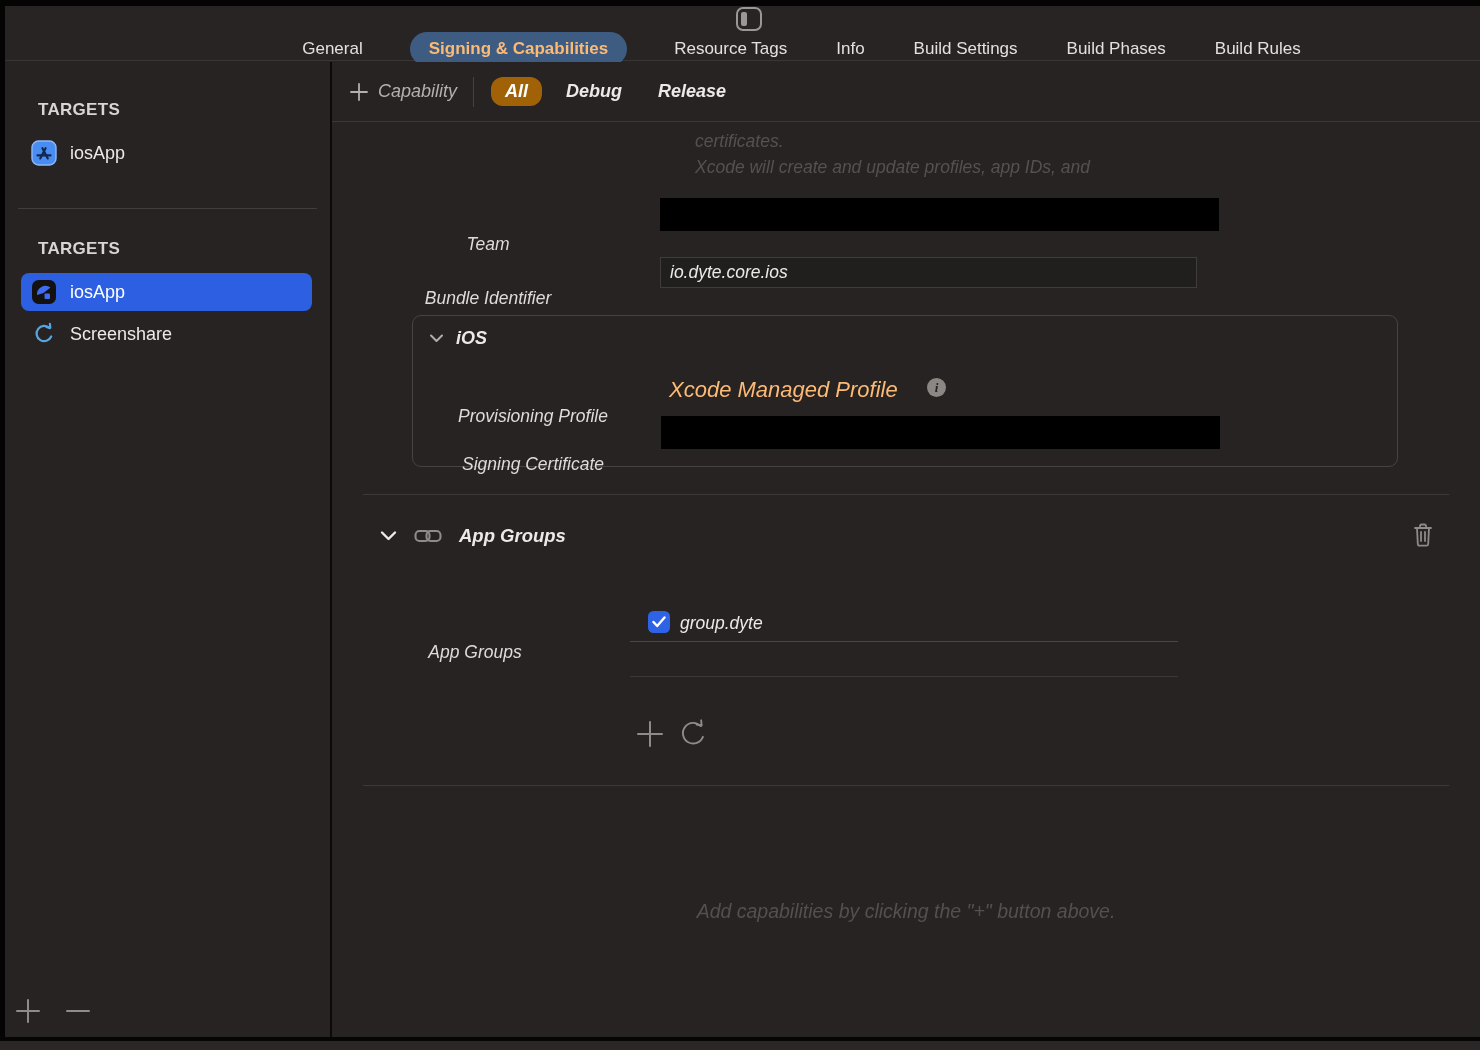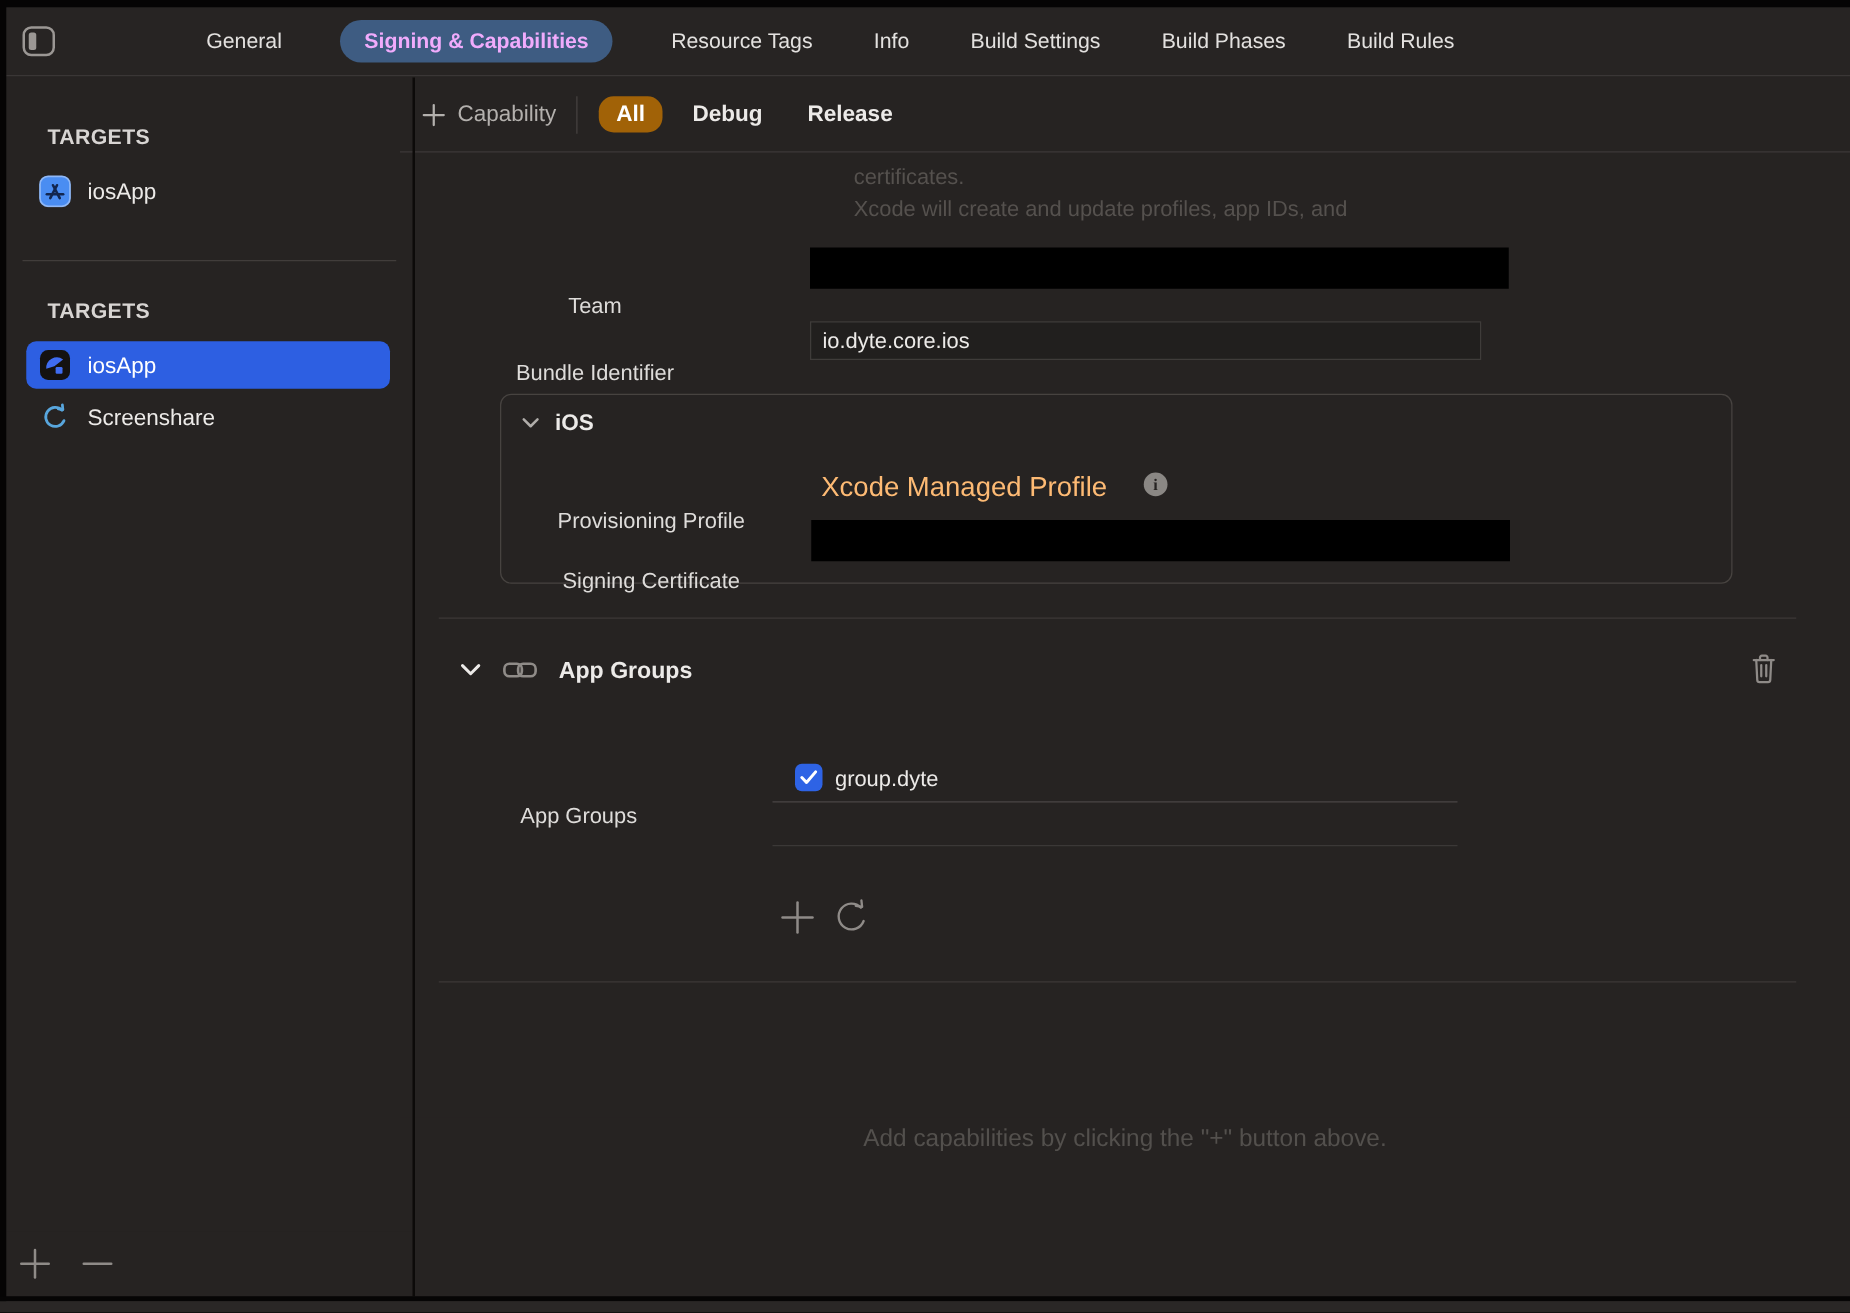--- a/index.html
+++ b/index.html
@@ -13,26 +13,27 @@
   .strip-left { position:absolute; left:0; top:0; width:5px; height:100%; background:#050404; }
   .strip-bottom-line { position:absolute; left:0; top:1037px; width:100%; height:4px; background:#060505; }
   .strip-bottom { position:absolute; left:0; top:1041px; width:100%; height:9px; background:#2a2726; }
   .vsep { position:absolute; left:330px; top:62px; width:2px; height:975px; background:#0c0a09; }
 
   
   .tabbar {
     position:absolute; left:5px; top:6px; right:0; height:55px;
     background:#272423; display:flex; align-items:center;
     border-bottom:1px solid #3a3636;
+    flex-direction:column;
   }
   .panel-toggle { margin-left:12px; display:flex; align-items:center; cursor:default; }
   .tabs { display:flex; align-items:center; margin-left:118px; gap:45px; }
   .tab { color:#e3e1df; font-weight:500; padding:7px 2px; white-space:nowrap; cursor:default; }
   .tab.active {
-    background:#3e5c82; color:#f0abfc; font-weight:600;
+    background:#3e5c82; color:#fdba74; font-weight:600;
     padding:7px 19px; border-radius:19px;
   }
 
   
   .sidebar { position:absolute; left:5px; top:62px; width:325px; height:923px; background:#262322; }
   .side-header { font-weight:700; font-size:17px; color:#d8d5d3; letter-spacing:.3px; margin:38px 0 0 33px; }
   .side-row { display:flex; align-items:center; gap:13px; height:38px; margin:14px 0 0 16px; padding:0 10px; border-radius:8px; width:291px; }
   .side-row .lbl { font-size:18px; color:#eceae8; }
   .side-row.selected { background:#2d5fe2; }
   .side-row.selected .lbl { color:#ffffff; }
@@ -47,21 +48,21 @@
     margin-left:18px; width:203px; height:41px; border:1.5px solid #454140; border-radius:14px;
     background:#242120; display:flex; align-items:center; padding:0 10px; gap:9px;
   }
   .filter-box input {
     background:transparent; border:none; outline:none; width:130px;
     font-family:inherit; font-size:18px; color:#cfccc9;
   }
   .filter-box input::placeholder { color:#7b7774; }
 
   
-  .content { position:absolute; left:320px; top:62px; right:0; height:832px; background:#262322; }
+  .content { position:absolute; left:332px; top:62px; right:0; height:832px; background:#262322;font-style:italic; }
   .cap-bar {
     height:60px; display:flex; align-items:center; border-bottom:1px solid #3c3838;
     background:#262322;
   }
   .cap-add { display:flex; align-items:center; gap:9px; margin-left:17px; color:#b3b0ad; font-size:18px; }
   .cap-divider { width:1px; height:30px; background:#464240; margin:0 17px 0 16px; }
   .scope { color:#eceae8; font-weight:600; font-size:18px; margin-right:36px; cursor:default; }
   .scope.active { background:#a16207; color:#ffffff; border-radius:12px; padding:4px 14px; margin-right:24px; }
 
   .scroll { position:relative; width:100%; height:914px; }

